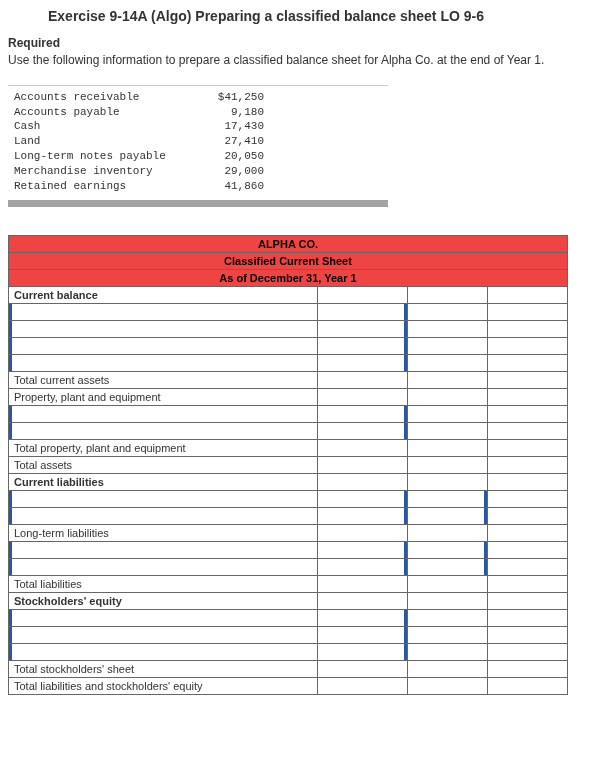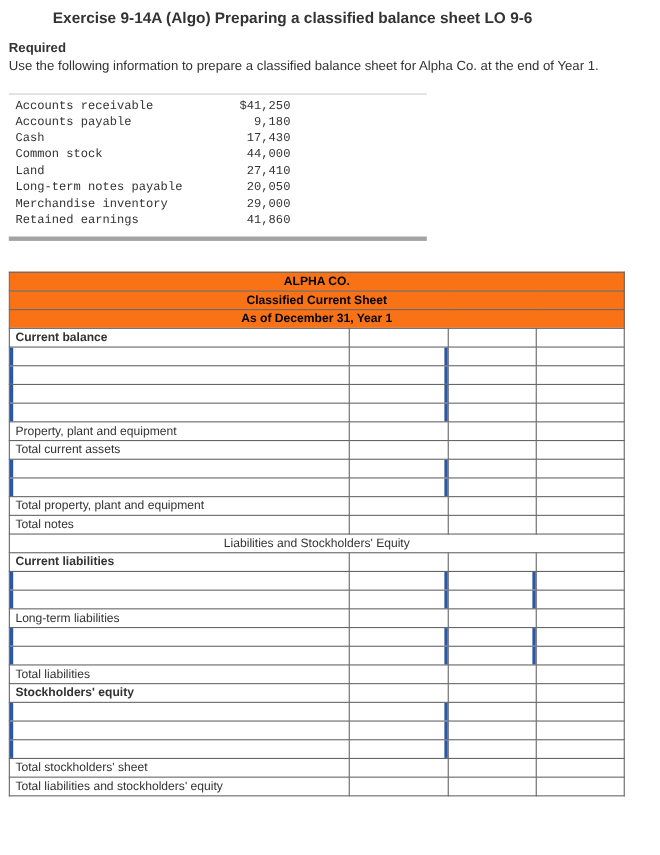--- a/index.html
+++ b/index.html
@@ -23,21 +23,21 @@
       font-size: 12px;
       margin-bottom: 2px;
     }
     .instructions {
       font-size: 12px;
       margin-bottom: 16px;
       line-height: 1.4;
     }
     .data-box {
       border-top: 1px solid #ccc;
-      border-bottom: 4px solid #a3a3a3;
+      border-bottom: 7px solid #a3a3a3;
       padding: 4px 6px 6px 6px;
       margin-bottom: 28px;
       width: 380px;
     }
     .data-row {
       display: flex;
       font-family: "Courier New", monospace;
       font-size: 11px;
       line-height: 1.35;
     }
@@ -49,21 +49,21 @@
       width: 560px;
       font-size: 11px;
     }
     .bs-table td, .bs-table th {
       border: 1px solid #666;
       padding: 2px 5px;
       height: 17px;
       vertical-align: middle;
     }
     .hdr {
-      background: #f97316;
+      background: #ef4444;
       text-align: center;
       font-weight: bold;
       color: #000;
     }
     .section-label {
       font-weight: bold;
     }
     .section-label-center {
       text-align: center;
     }
@@ -111,24 +111,20 @@
     <div class="data-label">Accounts receivable</div>
     <div class="data-value">$41,250</div>
   </div>
   <div class="data-row">
     <div class="data-label">Accounts payable</div>
     <div class="data-value">9,180</div>
   </div>
   <div class="data-row">
     <div class="data-label">Cash</div>
     <div class="data-value">17,430</div>
-  </div>
-  <div class="data-row">
-    <div class="data-label">Common stock</div>
-    <div class="data-value">44,000</div>
   </div>
   <div class="data-row">
     <div class="data-label">Land</div>
     <div class="data-value">27,410</div>
   </div>
   <div class="data-row">
     <div class="data-label">Long-term notes payable</div>
     <div class="data-value">20,050</div>
   </div>
   <div class="data-row">
@@ -183,57 +179,54 @@
     <td></td>
     <td></td>
   </tr>
   <tr>
     <td class="editable"></td>
     <td class="editable-num"></td>
     <td></td>
     <td></td>
   </tr>
   <tr>
+    <td class="indent">Total current assets</td>
+    <td></td>
+    <td></td>
+    <td></td>
+  </tr>
+  <tr>
     <td>Property, plant and equipment</td>
     <td></td>
     <td></td>
     <td></td>
   </tr>
   <tr>
-    <td class="indent">Total current assets</td>
-    <td></td>
-    <td></td>
-    <td></td>
-  </tr>
-  <tr>
     <td class="editable"></td>
     <td class="editable-num"></td>
     <td></td>
     <td></td>
   </tr>
   <tr>
     <td class="editable"></td>
     <td class="editable-num"></td>
     <td></td>
     <td></td>
   </tr>
   <tr>
     <td class="indent">Total property, plant and equipment</td>
     <td></td>
     <td></td>
     <td></td>
   </tr>
   <tr>
-    <td>Total notes</td>
-    <td></td>
-    <td></td>
-    <td></td>
-  </tr>
-  <tr>
-    <td colspan="4" class="section-label-center">Liabilities and Stockholders' Equity</td>
+    <td>Total assets</td>
+    <td></td>
+    <td></td>
+    <td></td>
   </tr>
   <tr>
     <td class="section-label">Current liabilities</td>
     <td></td>
     <td></td>
     <td></td>
   </tr>
   <tr>
     <td class="editable"></td>
     <td class="editable-num"></td>

